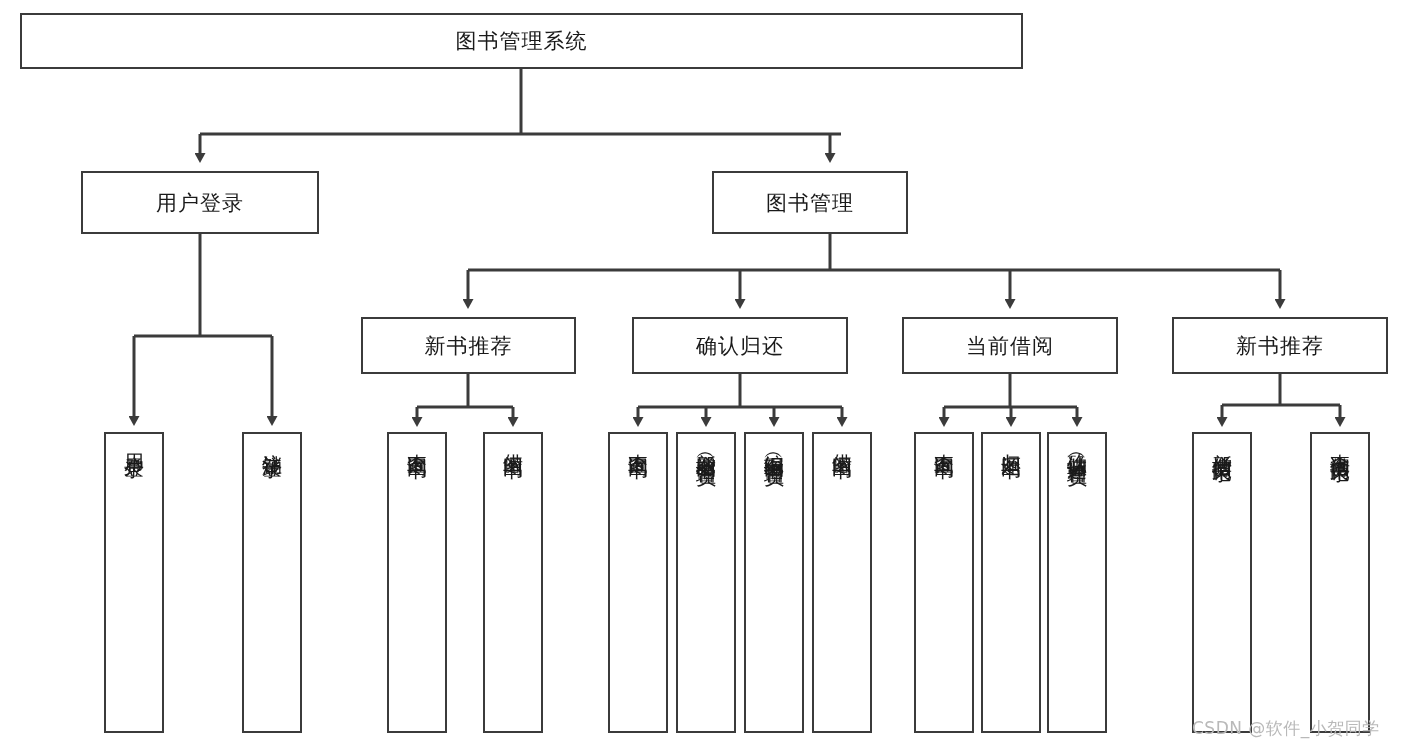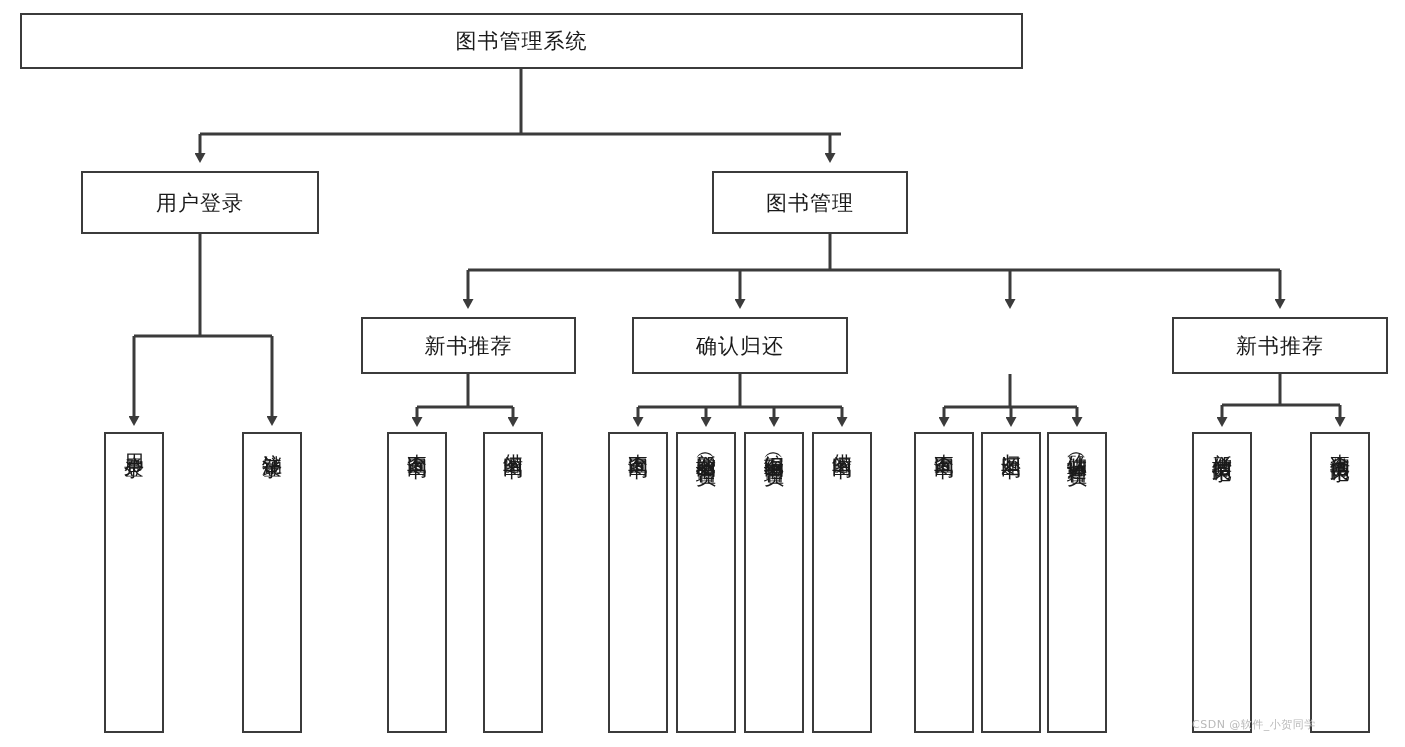--- a/index.html
+++ b/index.html
@@ -49,21 +49,21 @@
   .vlabel {
     writing-mode: vertical-rl;
     text-orientation: upright;
     letter-spacing: 2px;
     line-height: 1.05;
     white-space: nowrap;
     display: block;
   }
   .watermark {
     position: absolute;
-    font-size: 11px;
+    font-size: 17px;
     color: #b9b9b9;
     white-space: nowrap;
     letter-spacing: 0.5px;
     pointer-events: none;
   }
 </style>
 </head>
 <body>
 
 <div id="canvas">
@@ -131,20 +131,23 @@
   </div>
 
   <div class="node horizontal" style="left:361px; top:317px; width:215px; height:57px;">
     <span>新书推荐</span>
   </div>
 
   <div class="node horizontal" style="left:632px; top:317px; width:216px; height:57px;">
     <span>确认归还</span>
   </div>
 
+  <div class="node horizontal" style="left:902px; top:317px; width:216px; height:57px;">
+    <span>当前借阅</span>
+  </div>
 
   <div class="node horizontal" style="left:1172px; top:317px; width:216px; height:57px;">
     <span>新书推荐</span>
   </div>
 
   <div class="node vertical" style="left:104px; top:432px; width:60px; height:301px;">
     <span class="vlabel">用户登录</span>
   </div>
 
   <div class="node vertical" style="left:242px; top:432px; width:60px; height:301px;">

